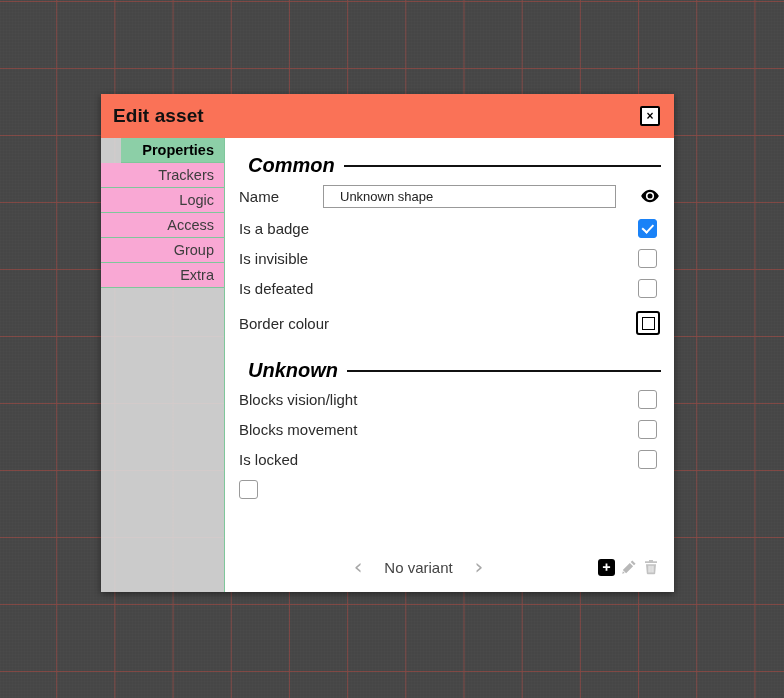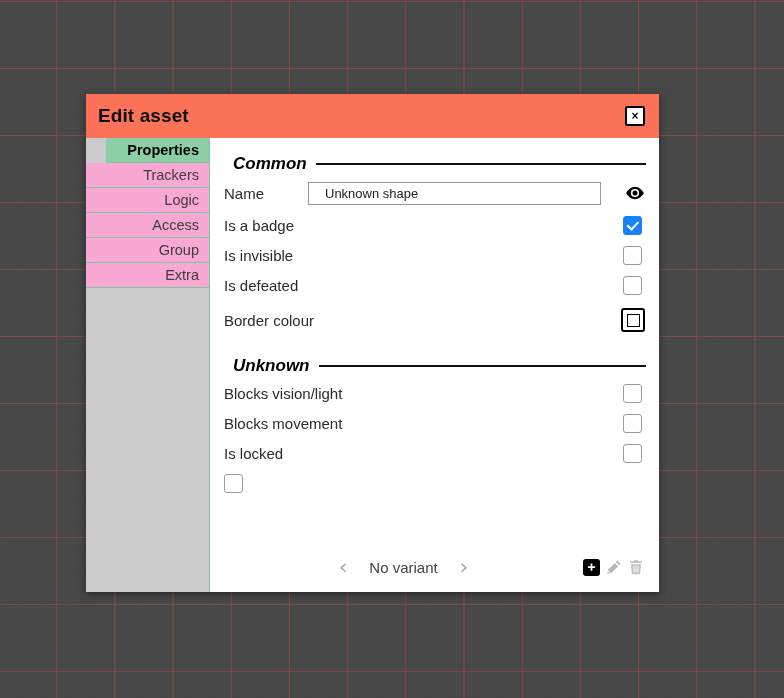--- a/index.html
+++ b/index.html
@@ -34,21 +34,21 @@
     background-image:
       linear-gradient(to right, rgba(255,255,255,0.012) 1px, transparent 1px),
       linear-gradient(to bottom, rgba(255,255,255,0.012) 1px, transparent 1px);
     background-size: 3px 3px;
     pointer-events: none;
   }
 
   
   #dialog {
     position: absolute;
-    left: 86px;
+    left: 101px;
     top: 94px;
     width: 573px;
     height: 498px;
     box-shadow: 0 2px 7px rgba(0,0,0,0.45);
     display: flex;
     flex-direction: column;
   }
 
   .titlebar {
     height: 44px;
@@ -135,21 +135,21 @@
 
   .section-head {
     display: flex;
     align-items: center;
     gap: 9px;
     margin-top: 16px;
     margin-bottom: 2px;
     padding-left: 9px;
   }
   .section-head .label {
-    font-size: 17px;
+    font-size: 20px;
     font-weight: bold;
     font-style: italic;
     color: #000;
     white-space: nowrap;
   }
   .section-head .rule {
     flex: 1;
     height: 2px;
     background: #111;
   }

